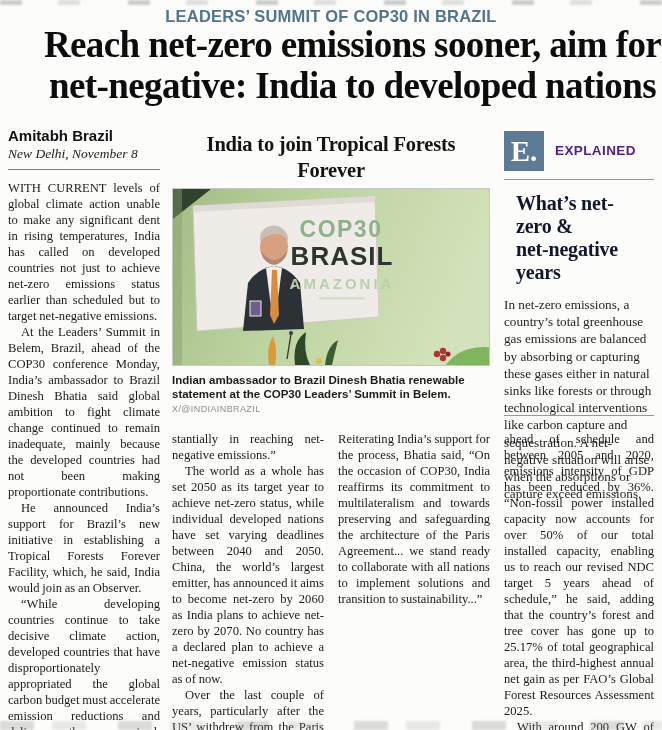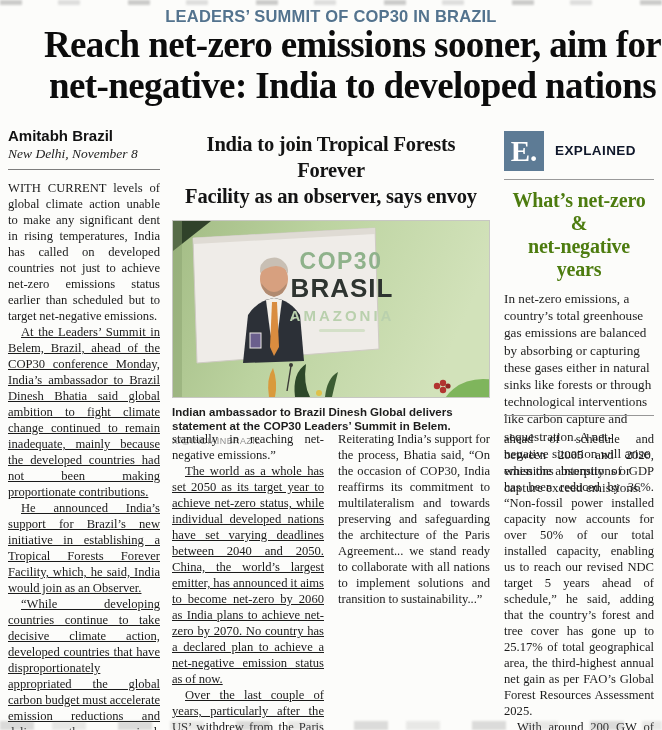--- a/index.html
+++ b/index.html
@@ -14,45 +14,45 @@
       rgba(120,120,120,.65) 0 34px,transparent 34px 52px,rgba(150,150,150,.5) 52px 86px,transparent 86px 118px);}
 
   .kicker{position:absolute;top:7px;left:0;right:0;text-align:center;
           font:700 16.5px/18px "Liberation Sans",sans-serif;color:#53738e;letter-spacing:.2px;}
   .headline{position:absolute;top:24px;left:0;right:0;margin:0;text-align:center;
             font:700 37px/41px "Liberation Serif",serif;color:#0c0c0c;letter-spacing:-.6px;padding-left:43px;}
 
   
   .bodytext p{margin:0;font:12.6px/16px "Liberation Serif",serif;text-align:justify;
               color:#1b1b1b;hyphens:auto;-webkit-hyphens:auto;word-spacing:-.3px;}
-  .bodytext p + p{text-indent:13px;text-decoration:underline;}
+  .bodytext p + p{text-indent:13px;}
 
   .col1{position:absolute;left:8px;top:127px;width:152px;}
   .author{font:700 15px/18px "Liberation Sans",sans-serif;color:#111;}
   .dateline{font:italic 400 13.5px/17px "Liberation Serif",serif;color:#222;}
   .byline-rule{border:0;border-top:1px solid #7d7d7d;margin:7px 0 10px;}
 
   .feature{position:absolute;left:172px;top:131px;width:318px;}
-  .feature h2{margin:0 6px 11px;font:700 20.5px/26px "Liberation Serif",serif;
+  .feature h2{margin:0 6px 5px;font:700 20.5px/26px "Liberation Serif",serif;
               text-align:center;color:#141414;letter-spacing:-.2px;}
   .photo{width:316px;height:176px;border:1px solid #c7c7c3;overflow:hidden;background:#bcd3a0;text-decoration:underline;}
   .photo svg{display:block;}
   .caption{margin-top:7px;font:700 11.5px/14px "Liberation Sans",sans-serif;color:#1c1c1c;}
   .credit{font:400 9px/14px "Liberation Sans",sans-serif;color:#8d8d8d;letter-spacing:.4px;margin-top:32px;}
 
   .col2{position:absolute;left:172px;top:431px;width:152px;}
   .col3{position:absolute;left:338px;top:431px;width:152px;}
 
   .explained{position:absolute;left:504px;top:131px;width:150px;}
   .exp-head{display:flex;align-items:center;gap:11px;}
   .e-logo{width:40px;height:40px;background:#5d7b95;color:#fff;flex:0 0 auto;
           font:700 29px/40px "Liberation Serif",serif;text-align:center;}
-  .exp-label{font:700 13.5px/16px "Liberation Sans",sans-serif;color:#0f172a;letter-spacing:.4px;}
+  .exp-label{font:700 13.5px/16px "Liberation Sans",sans-serif;color:#4c1d95;letter-spacing:.4px;}
   .exp-rule{border:0;border-top:1px solid #9a9a9a;margin:8px 0 9px;}
-  .exp-title{margin:0;font:700 20px/23px "Liberation Serif",serif;color:#4d7c0f;letter-spacing:-.2px;text-align:center;}
+  .exp-title{margin:12px;font:700 20px/23px "Liberation Serif",serif;color:#0f172a;letter-spacing:-.2px;}
   .exp-body{margin-top:9px;font:13.2px/17.2px "Liberation Serif",serif;color:#1e1e1e;}
 
   .col4{position:absolute;left:504px;top:415px;width:150px;border-top:1px solid #979797;padding-top:15px;}
 </style>
 </head>
 <body>
 
 <div class="page">
 
   <div class="smudge top"></div>
@@ -70,21 +70,20 @@
     <div class="bodytext">
         <p>WITH CURRENT levels of global climate action unable to make any significant dent in rising temperatures, India has called on developed countries not just to achieve net-zero emissions status earlier than scheduled but to target net-negative emissions.</p>
         <p>At the Leaders’ Summit in Belem, Brazil, ahead of the COP30 conference Monday, India’s ambassador to Brazil Dinesh Bhatia said global ambition to fight climate change continued to remain inadequate, mainly because the developed countries had not been making proportionate contributions.</p>
         <p>He announced India’s support for Brazil’s new initiative in establishing a Tropical Forests Forever Facility, which, he said, India would join as an Observer.</p>
         <p>“While developing countries continue to take decisive climate action, developed countries that have disproportionately appropriated the global carbon budget must accelerate emission reductions and deliver the promised, adequate, and predictable support,” said Bhatia. “Given the rapid depletion of the meager remaining carbon budget, developed countries must reach net-zero much sooner than they have declared and invest sub-</p>
       </div>
   </div>
 
   <div class="feature">
     <h2><span>India to join Tropical Forests Forever</span><br>
-      <span>Facility as an observer, says envoy</span>
     </h2>
 
     <div class="photo">
       <svg width="316" height="176" viewBox="0 0 316 176" xmlns="http://www.w3.org/2000/svg">
         <defs>
           <linearGradient id="bg" x1="0" y1="0" x2="1" y2="0.25">
             <stop offset="0" stop-color="#a3bc85"></stop>
             <stop offset="0.45" stop-color="#bcd3a0"></stop>
             <stop offset="1" stop-color="#d2e2ba"></stop>
           </linearGradient>
@@ -128,21 +127,21 @@
             <circle cx="264" cy="165" r="3.2" fill="#b23430"></circle>
             <circle cx="270" cy="162" r="3.2" fill="#b23430"></circle>
             <circle cx="270" cy="169" r="3.2" fill="#b23430"></circle>
             <circle cx="275" cy="165" r="2.6" fill="#8f2824"></circle>
           </g>
           <ellipse cx="310" cy="192" rx="42" ry="34" fill="#7fb55c"></ellipse>
         </g>
       </svg>
     </div>
 
-    <div class="caption"><span>Indian ambassador to Brazil Dinesh Global delivers statement at the COP30 Leaders’ Summit in Belem.</span>
+    <div class="caption"><span>Indian ambassador to Brazil Dinesh Bhatia renewable statement at the COP30 Leaders’ Summit in Belem.</span>
       <span class="credit">X/@INDIAINBRAZIL</span>
     </div>
   </div>
 
   <div class="col2 bodytext">
       <p>stantially in reaching net-negative emissions.”</p>
       <p>The world as a whole has set 2050 as its target year to achieve net-zero status, while individual developed nations have set varying deadlines between 2040 and 2050. China, the world’s largest emitter, has announced it aims to become net-zero by 2060 as India plans to achieve net-zero by 2070. No country has a declared plan to achieve a net-negative emission status as of now.</p>
       <p>Over the last couple of years, particularly after the US’ withdrew from the Paris Agreement earlier this year, doubts have arisen about the UN-mandated climate negotiation process’s</p>
     </div>
   <div class="col3 bodytext">

